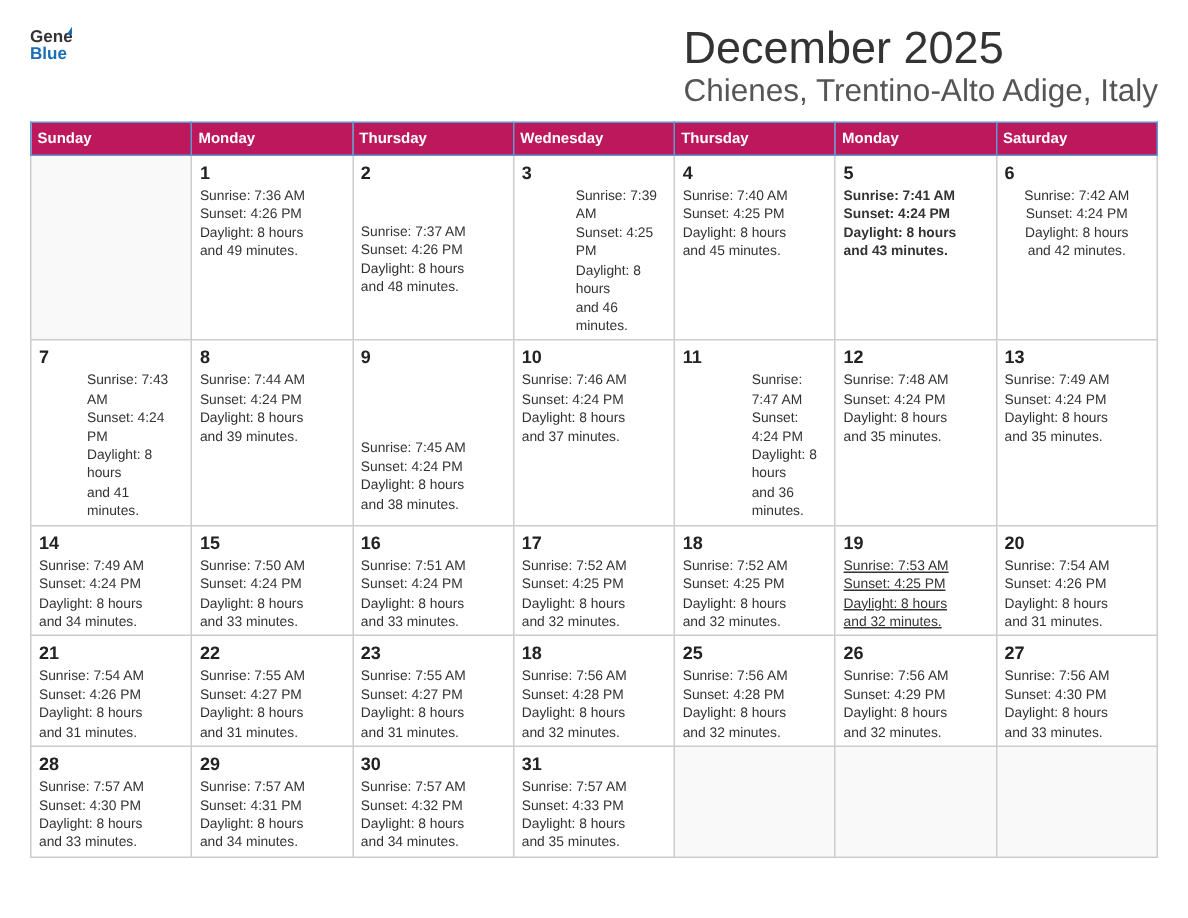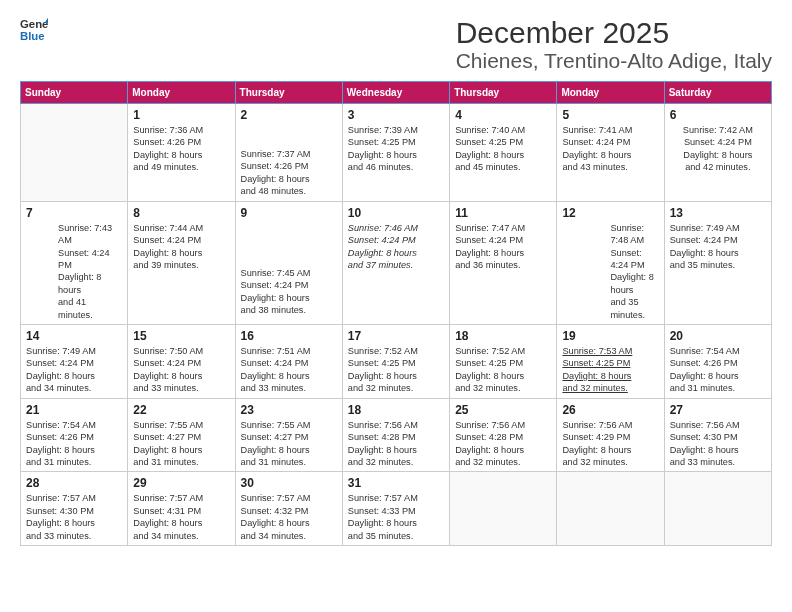--- a/index.html
+++ b/index.html
@@ -126,35 +126,35 @@
           </td>
           <td>
             <span class="day-num">2</span>
             <div class="day-info" style="white-space: pre-line; margin-top: 26px;">Sunrise: 7:37 AM
 Sunset: 4:26 PM
 Daylight: 8 hours
 and 48 minutes.</div>
           </td>
           <td>
             <span class="day-num">3</span>
-            <div class="day-info" style="white-space: pre-line;">Sunrise: 7:39 AM
+            <div class="day-info" style="white-space: pre-line; margin-left: 36px;">Sunrise: 7:39 AM
 Sunset: 4:25 PM
 Daylight: 8 hours
 and 46 minutes.</div>
           </td>
           <td>
             <span class="day-num">4</span>
             <div class="day-info" style="white-space: pre-line;">Sunrise: 7:40 AM
 Sunset: 4:25 PM
 Daylight: 8 hours
 and 45 minutes.</div>
           </td>
           <td>
             <span class="day-num">5</span>
-            <div class="day-info" style="white-space: pre-line;">Sunrise: 7:41 AM
+            <div class="day-info" style="white-space: pre-line; font-weight: bold;">Sunrise: 7:41 AM
 Sunset: 4:24 PM
 Daylight: 8 hours
 and 43 minutes.</div>
           </td>
           <td>
             <span class="day-num">6</span>
             <div class="day-info" style="white-space: pre-line; text-align: center;">Sunrise: 7:42 AM
 Sunset: 4:24 PM
 Daylight: 8 hours
 and 42 minutes.</div>
@@ -177,35 +177,35 @@
           </td>
           <td>
             <span class="day-num">9</span>
             <div class="day-info" style="white-space: pre-line; margin-top: 47px;">Sunrise: 7:45 AM
 Sunset: 4:24 PM
 Daylight: 8 hours
 and 38 minutes.</div>
           </td>
           <td>
             <span class="day-num">10</span>
-            <div class="day-info" style="white-space: pre-line; font-style: italic;">Sunrise: 7:46 AM
+            <div class="day-info" style="white-space: pre-line;">Sunrise: 7:46 AM
 Sunset: 4:24 PM
 Daylight: 8 hours
 and 37 minutes.</div>
           </td>
           <td>
             <span class="day-num">11</span>
-            <div class="day-info" style="white-space: pre-line;">Sunrise: 7:47 AM
+            <div class="day-info" style="white-space: pre-line; margin-left: 46px;">Sunrise: 7:47 AM
 Sunset: 4:24 PM
 Daylight: 8 hours
 and 36 minutes.</div>
           </td>
           <td>
             <span class="day-num">12</span>
-            <div class="day-info" style="white-space: pre-line; margin-left: 48px;">Sunrise: 7:48 AM
+            <div class="day-info" style="white-space: pre-line;">Sunrise: 7:48 AM
 Sunset: 4:24 PM
 Daylight: 8 hours
 and 35 minutes.</div>
           </td>
           <td>
             <span class="day-num">13</span>
             <div class="day-info" style="white-space: pre-line;">Sunrise: 7:49 AM
 Sunset: 4:24 PM
 Daylight: 8 hours
 and 35 minutes.</div>

